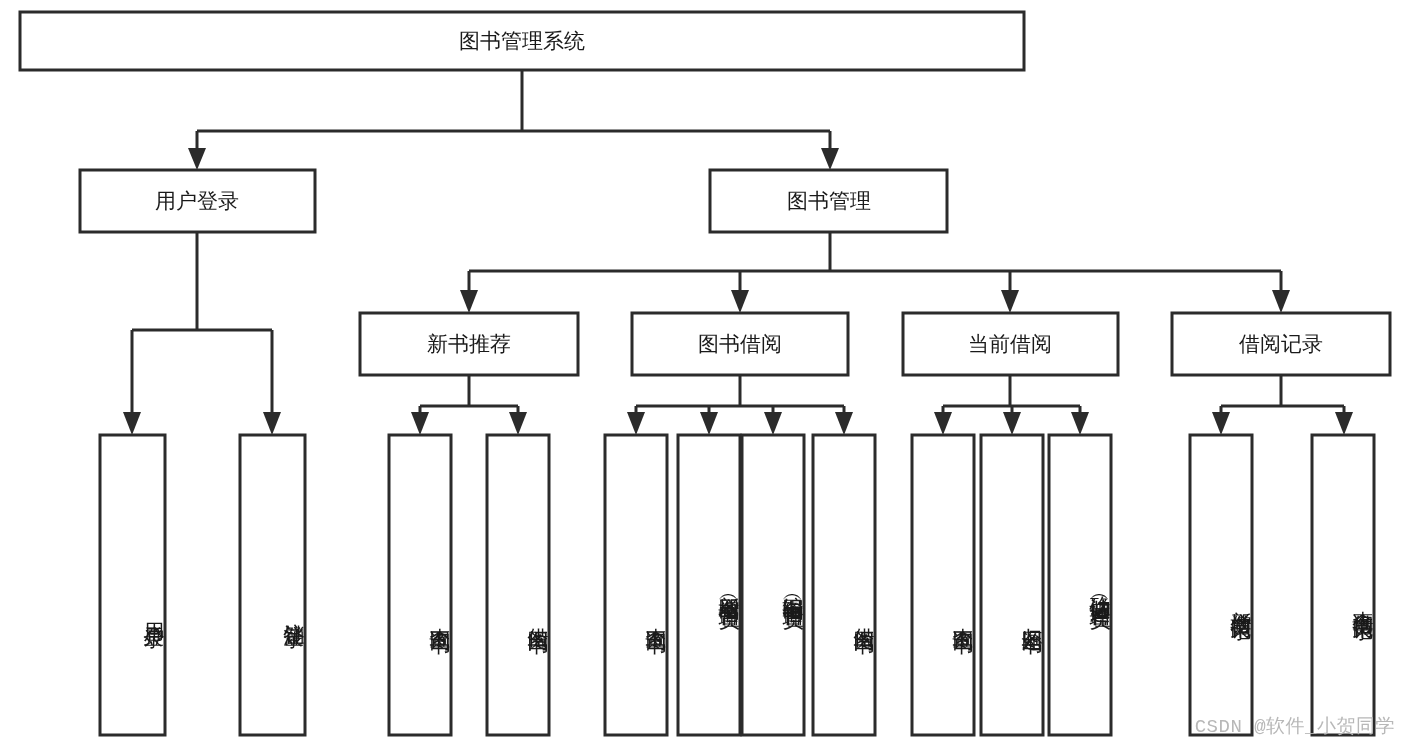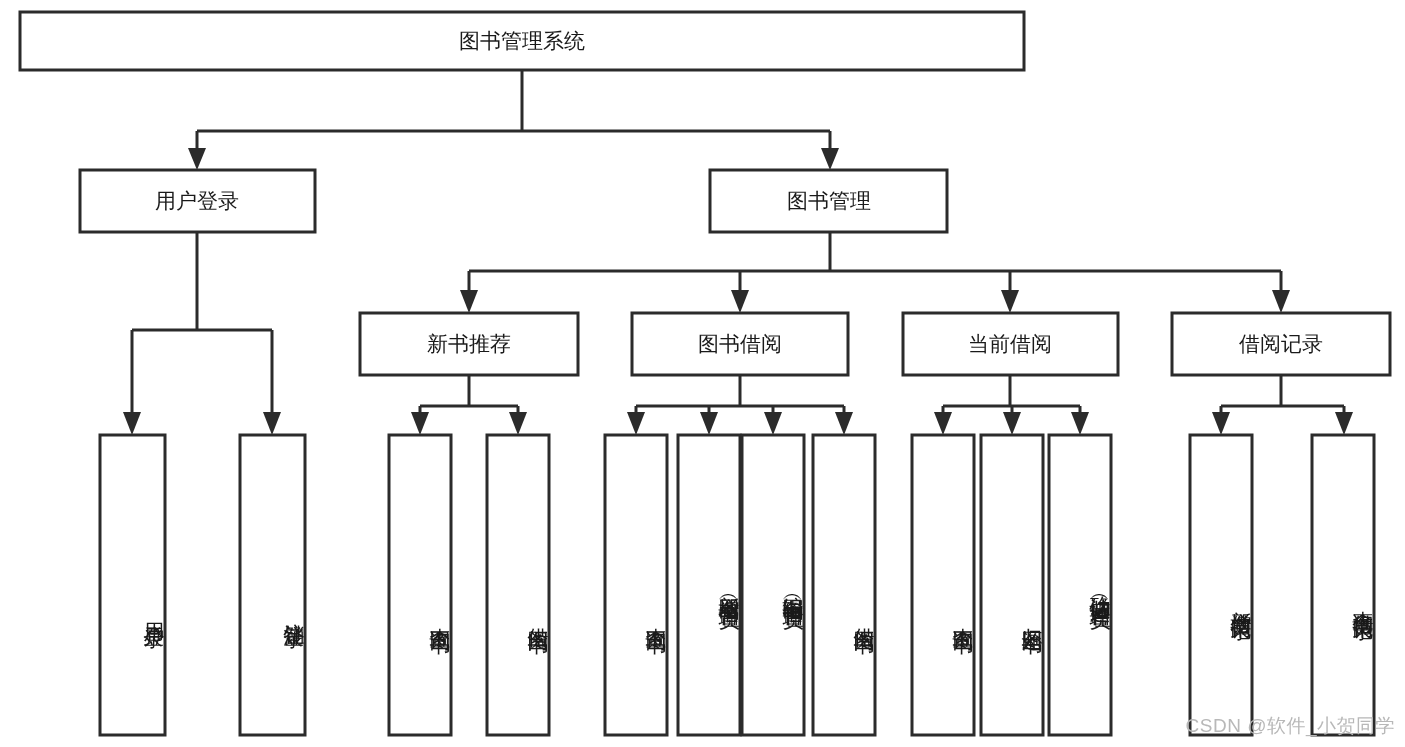--- a/index.html
+++ b/index.html
@@ -62,21 +62,21 @@
     white-space: nowrap;
     pointer-events: none;
     display: flex;
     align-items: flex-start;
     justify-content: center;
   }
   .watermark {
     position: absolute;
     right: 10px;
     bottom: 8px;
-    font-family: Liberation Sans, sans-serif;
+    font-family: Liberation Mono, monospace;
     font-size: 19px;
     color: #b8b8b8;
     white-space: nowrap;
     letter-spacing: 0.5px;
   }
 </style>
 </head>
 <body>
 
 <div id="diagram-root">

